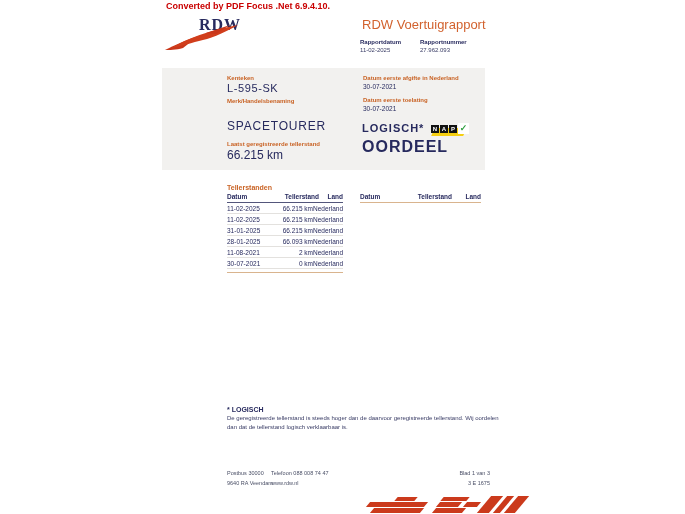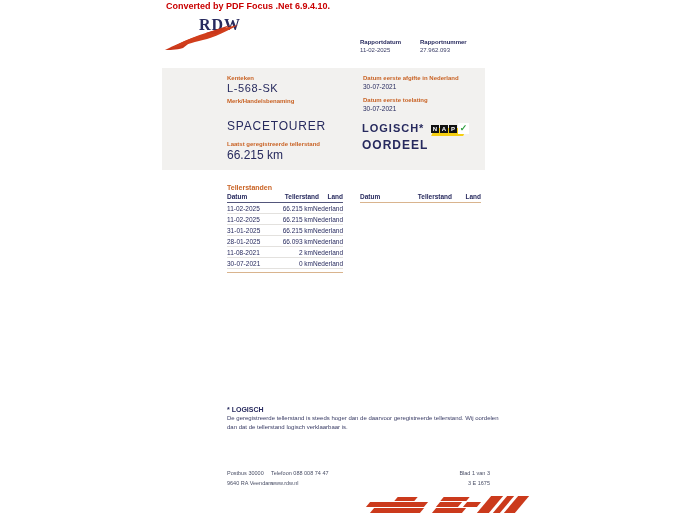--- a/index.html
+++ b/index.html
@@ -31,21 +31,21 @@
   .merk-label{left:227px;top:98px;}
   .merk1{left:227px;top:105px;font-size:12px;letter-spacing:0.8px;}
   .merk2{left:227px;top:119px;font-size:12px;letter-spacing:0.8px;}
   .teller-label{left:227px;top:141px;}
   .teller{left:227px;top:148px;font-size:12px;}
   .afgifte-label{left:363px;top:75px;}
   .afgifte{left:363px;top:83px;font-size:6.5px;}
   .toelating-label{left:363px;top:97px;}
   .toelating{left:363px;top:105px;font-size:6.5px;}
   .oordeel1{left:362px;top:122px;font-size:11px;font-weight:bold;letter-spacing:1px;}
-  .oordeel2{left:362px;top:138px;font-size:12px;font-weight:bold;letter-spacing:1px;}
+  .oordeel2{left:362px;top:138px;font-size:16px;font-weight:bold;letter-spacing:1px;}
 
   
   .nap{left:430px;top:122px;width:40px;height:17px;}
   .nap-yellow{position:absolute;left:3px;top:6px;width:32px;height:8px;background:#F5CE11;transform:skewX(-25deg);}
   .nap-box{position:absolute;top:3px;width:8px;height:8px;background:#111111;color:#ffffff;
            font-size:6px;font-weight:bold;text-align:center;line-height:8px;}
   .nap-n{left:1px;} .nap-a{left:10px;} .nap-p{left:19px;}
   .nap-check{position:absolute;left:28px;top:1px;width:11px;height:11px;background:#ffffff;
              color:#2E9E3E;font-size:9px;font-weight:bold;text-align:center;line-height:11px;}
 
@@ -94,29 +94,30 @@
 
   <div class="abs notice1">Converted by PDF Focus .Net 6.9.4.10.</div>
 
   <div class="abs rdw-text">RDW</div>
   <svg class="abs flame" viewBox="0 0 76 28" aria-hidden="true">
     <path d="M1 27 C11 22 22 17 34 13 C28 18 23 22 19 25 C12 27 5 27 1 27 Z" fill="#C9371A"></path>
     <path d="M7 25 C24 15 44 8 74 2 C58 11 45 16 35 18 C24 21 13 24 7 25 Z" fill="#D13E1C"></path>
     <path d="M42 10 L66 2 L52 11 Z" fill="#C9371A"></path>
   </svg>
 
+  <div class="abs doc-title">RDW Voertuigrapport</div>
 
   <div class="abs meta-label ml1">Rapportdatum</div>
   <div class="abs meta-value mv1">11-02-2025</div>
   <div class="abs meta-label ml2">Rapportnummer</div>
   <div class="abs meta-value mv2">27.962.093</div>
 
   <div class="abs graybox"></div>
   <div class="abs olabel kenteken-label">Kenteken</div>
-  <div class="abs nvalue kenteken">L-568-SK</div>
+  <div class="abs nvalue kenteken">L-595-SK</div>
   <div class="abs olabel merk-label">Merk/Handelsbenaming</div>
   <div class="abs nvalue merk2">SPACETOURER</div>
   <div class="abs olabel teller-label">Laatst geregistreerde tellerstand</div>
   <div class="abs nvalue teller">66.215 km</div>
   <div class="abs olabel afgifte-label">Datum eerste afgifte in Nederland</div>
   <div class="abs nvalue afgifte">30-07-2021</div>
   <div class="abs olabel toelating-label">Datum eerste toelating</div>
   <div class="abs nvalue toelating">30-07-2021</div>
   <div class="abs nvalue oordeel1">LOGISCH*</div>
   <div class="abs nvalue oordeel2">OORDEEL</div>

